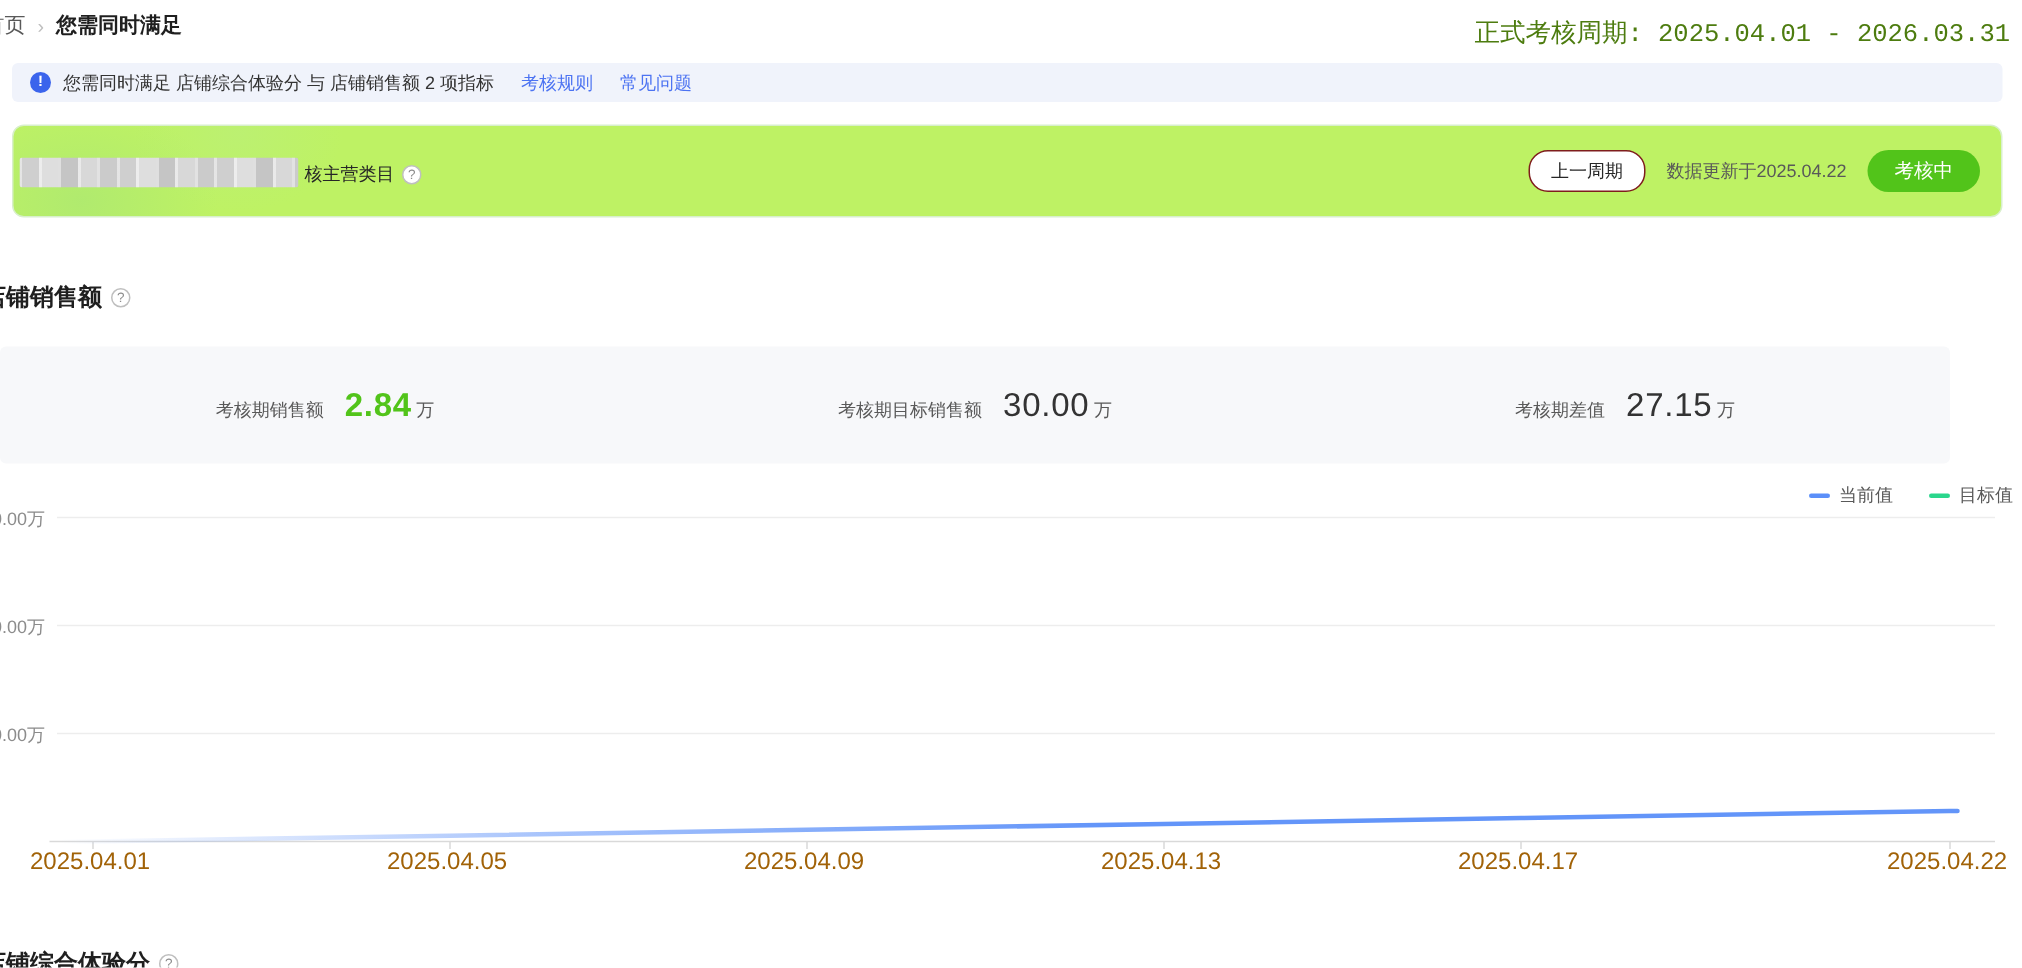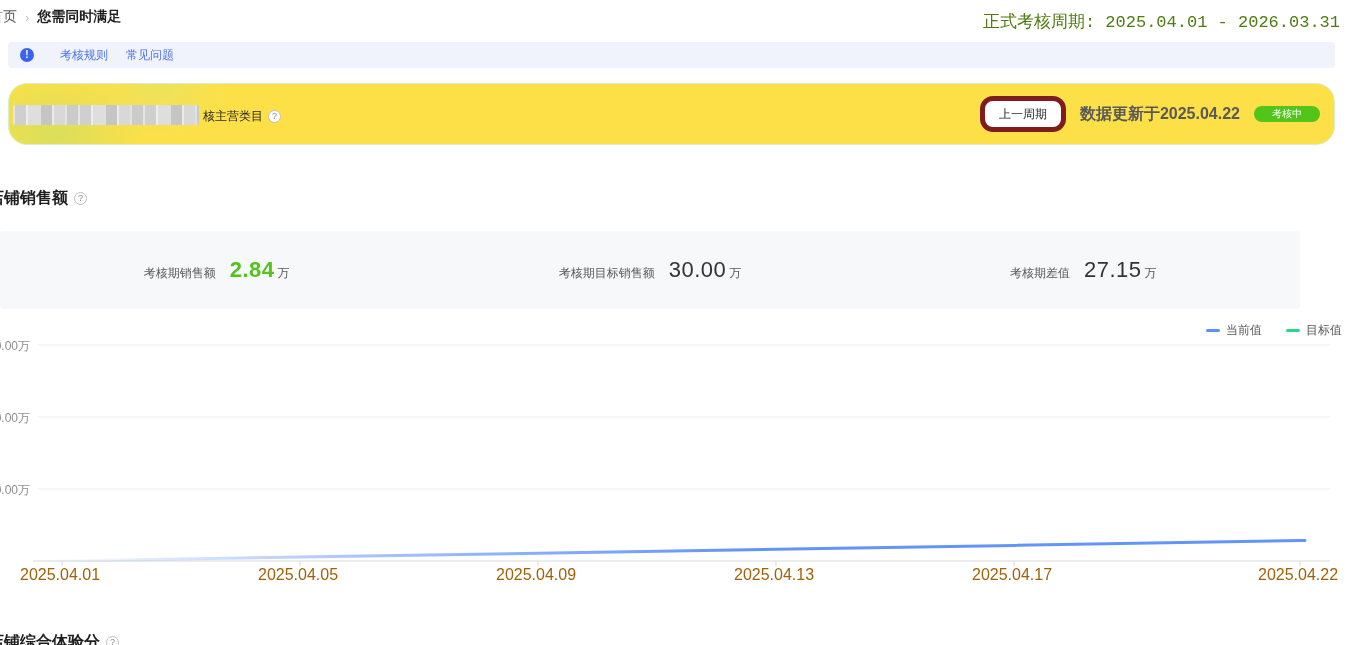--- a/index.html
+++ b/index.html
@@ -25,21 +25,21 @@
   .info-icon{
     width:14px;height:14px;border-radius:50%;background:#3b64ec;color:#fff;
     font-size:10px;font-weight:bold;display:flex;align-items:center;justify-content:center;
     margin-right:8px;flex:none;line-height:1;
   }
   .banner-link{color:#4c73f2;margin-left:18px;cursor:pointer;}
 
   
   .shop-card{
     position:absolute;left:8px;top:83px;width:1327px;height:62px;box-sizing:border-box;
-    background:#fde047;border:1px solid #d8efcb;border-radius:19px;overflow:hidden;
+    background:#bef264;border:1px solid #d8efcb;border-radius:8px;overflow:hidden;
   }
   .shop-card .blob{
     position:absolute;left:0;top:0;width:240px;height:100%;pointer-events:none;
     background:
       radial-gradient(130px 95px at 45px 50px, rgba(150,220,130,0.35), rgba(150,220,130,0) 70%),
       radial-gradient(100px 75px at 150px 5px, rgba(180,235,160,0.22), rgba(180,235,160,0) 70%);
   }
   .mosaic{
     position:absolute;left:4px;top:21px;width:186px;height:20px;border-radius:2px;
     background:
@@ -47,26 +47,26 @@
       repeating-linear-gradient(90deg,#cfcfcf 0 13px,#dedede 13px 26px,#c5c5c5 26px 39px,#d8d8d8 39px 52px,#cbcbcb 52px 65px);
   }
   .category-line{position:absolute;left:194px;top:24px;display:flex;align-items:center;font-size:12px;color:#262626;}
   .help-icon{
     width:13px;height:13px;border:1px solid #bfbfbf;border-radius:50%;color:#8c8c8c;
     font-size:9px;display:inline-flex;align-items:center;justify-content:center;
     margin-left:5px;line-height:1;box-sizing:border-box;flex:none;cursor:pointer;background:#fff;
   }
   .card-right{position:absolute;right:14px;top:0;height:100%;display:flex;align-items:center;}
   .prev-cycle-btn{
-    height:26px;padding:0 14px;border:5px solid #7f1d1d;border-radius:13px;background:#fff;
+    height:26px;padding:0 14px;border:1px solid #7f1d1d;border-radius:13px;background:#fff;
     font-size:12px;color:#262626;display:flex;align-items:center;cursor:pointer;
   }
-  .updated-text{font-size:16px;color:#595959;margin:0 14px;font-weight:bold;}
+  .updated-text{font-size:12px;color:#595959;margin:0 14px;}
   .status-badge{
-    height:16px;padding:0 18px;border-radius:14px;color:#fff;font-size:10px;
+    height:28px;padding:0 18px;border-radius:14px;color:#fff;font-size:13px;
     display:flex;align-items:center;background:#52c41a;
   }
 
   
   .section-title{position:absolute;display:flex;align-items:center;font-size:16px;font-weight:bold;color:#1f1f1f;}
   .sales-title{left:-12px;top:188px;}
   .exp-title{left:-12px;top:632px;}
   .section-title .help-icon{font-weight:normal;margin-left:6px;}
 
   
@@ -97,20 +97,21 @@
 
 <div class="breadcrumb">
   <span class="crumb-home">首页</span>
   <span class="crumb-sep">›</span>
   <span class="crumb-current">您需同时满足</span>
 </div>
 <div class="cycle-period">正式考核周期: 2025.04.01 - 2026.03.31</div>
 
 <div class="banner">
   <span class="info-icon">!</span>
+  <span>您需同时满足 店铺综合体验分 与 店铺销售额 2 项指标</span>
   <span class="banner-link">考核规则</span>
   <span class="banner-link">常见问题</span>
 </div>
 
 <div class="shop-card">
   <div class="blob"></div>
   <div class="mosaic"></div>
   <div class="category-line">
     <span>核主营类目</span>
     <span class="help-icon">?</span>

